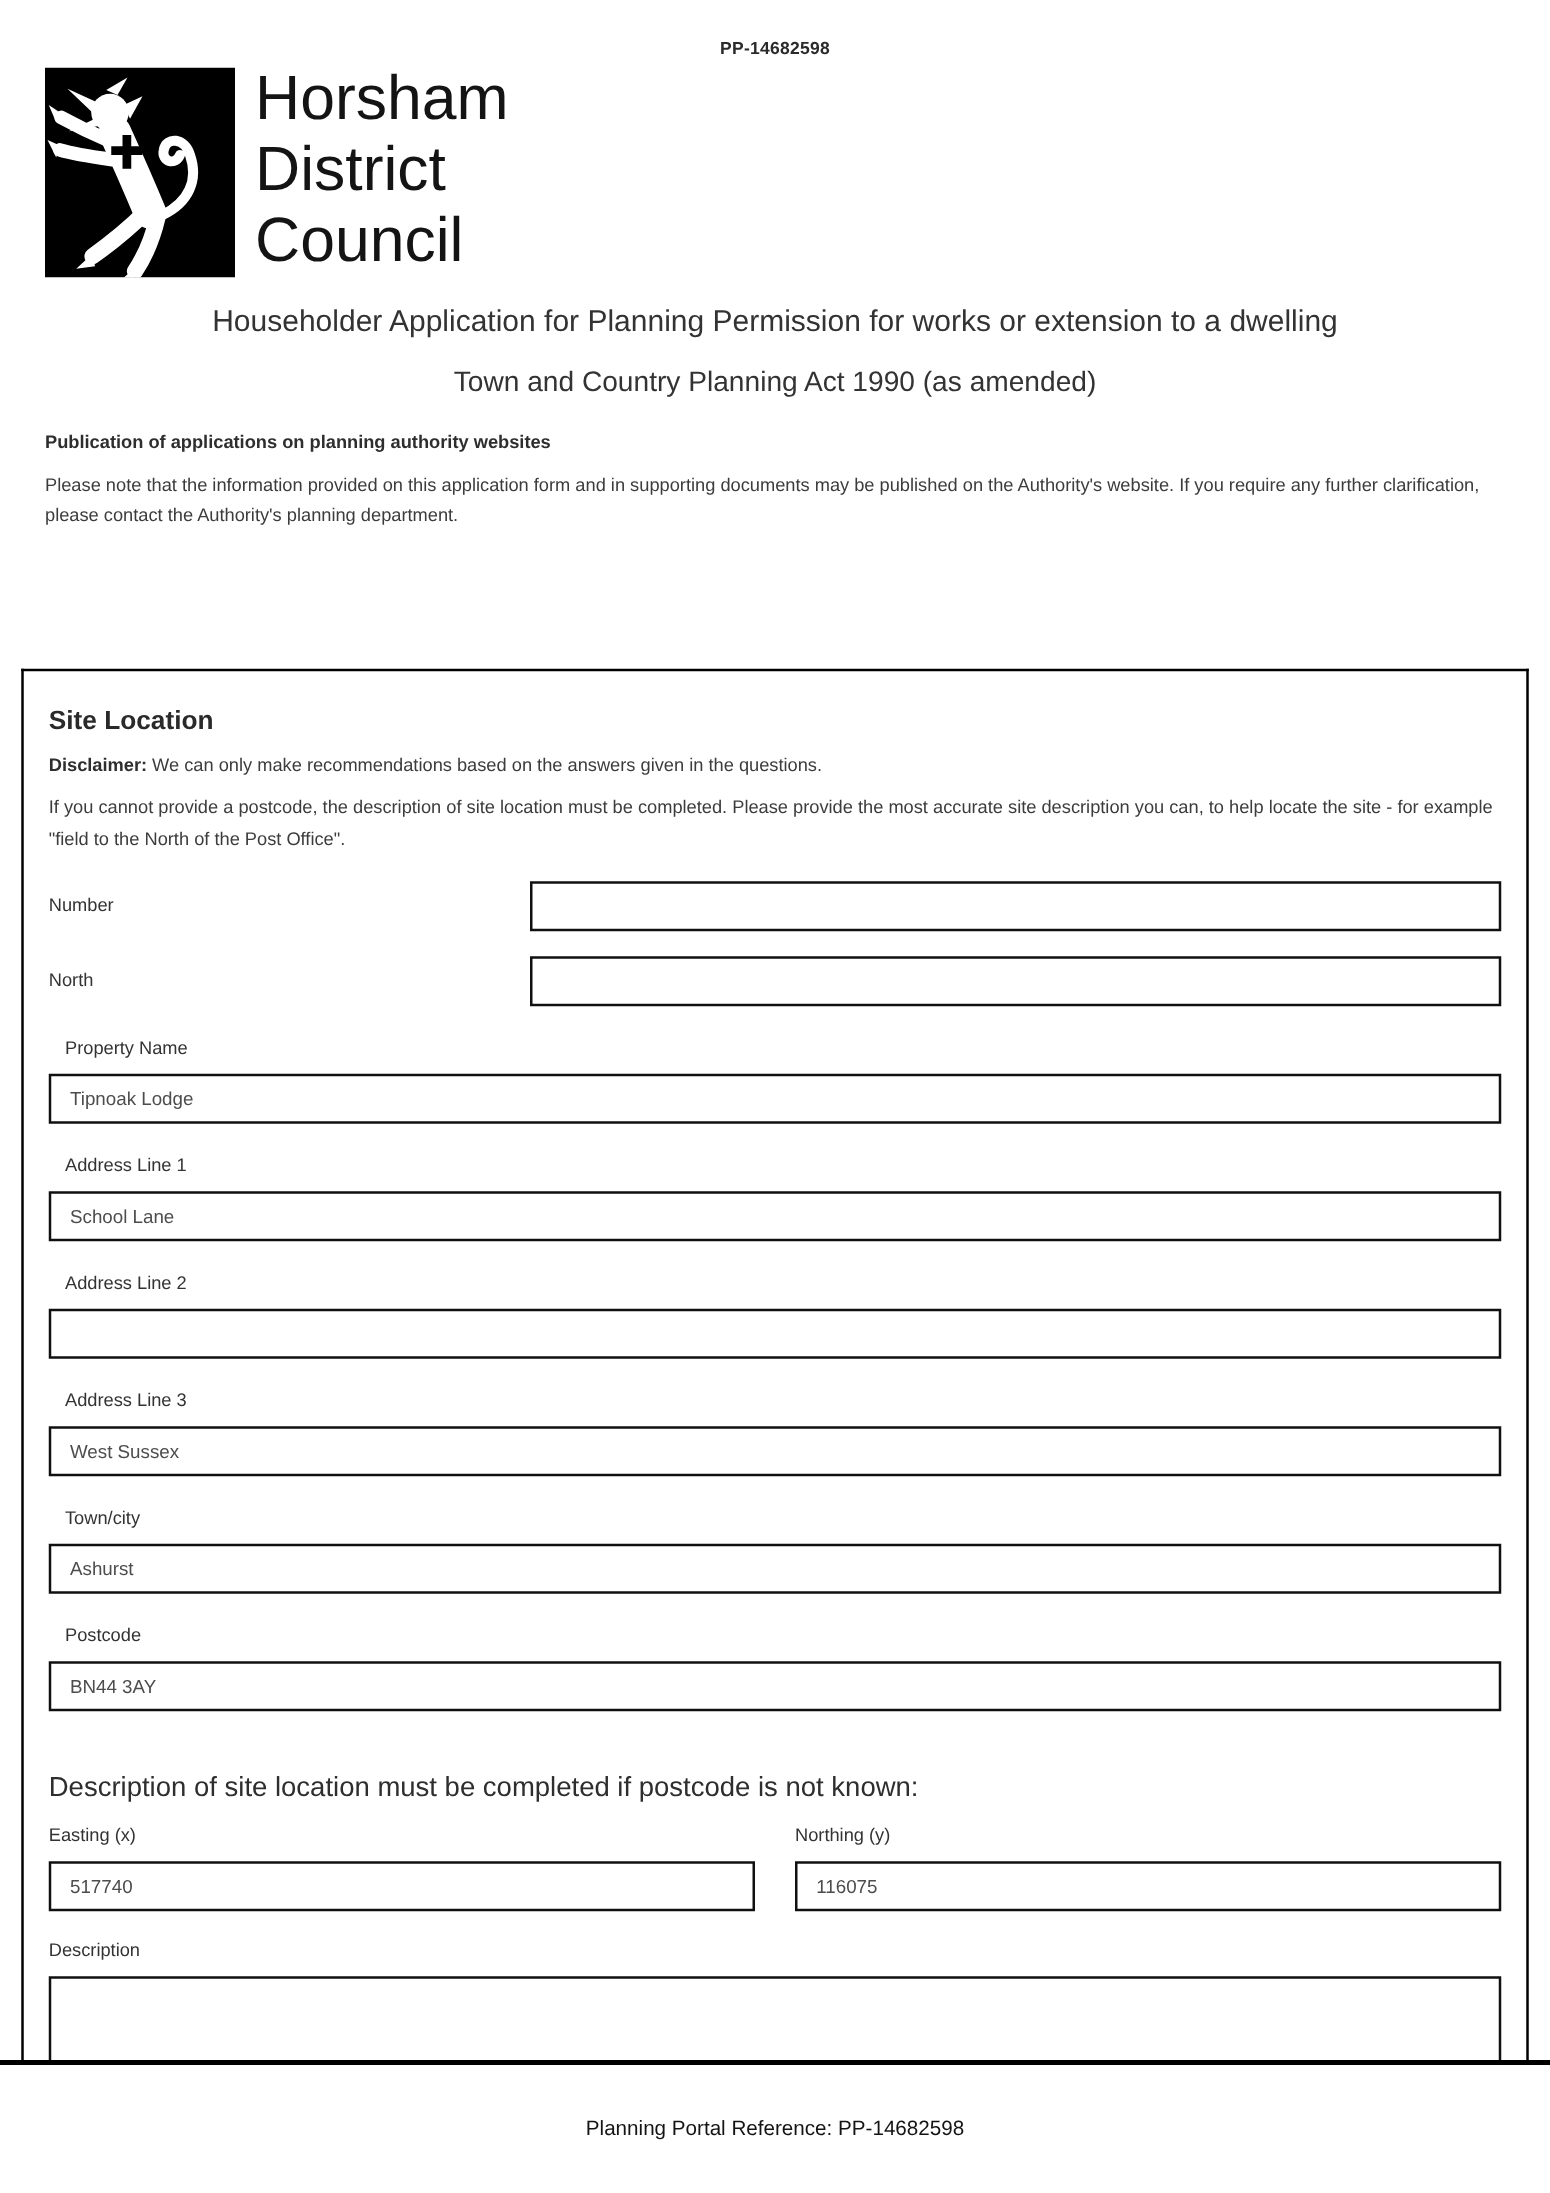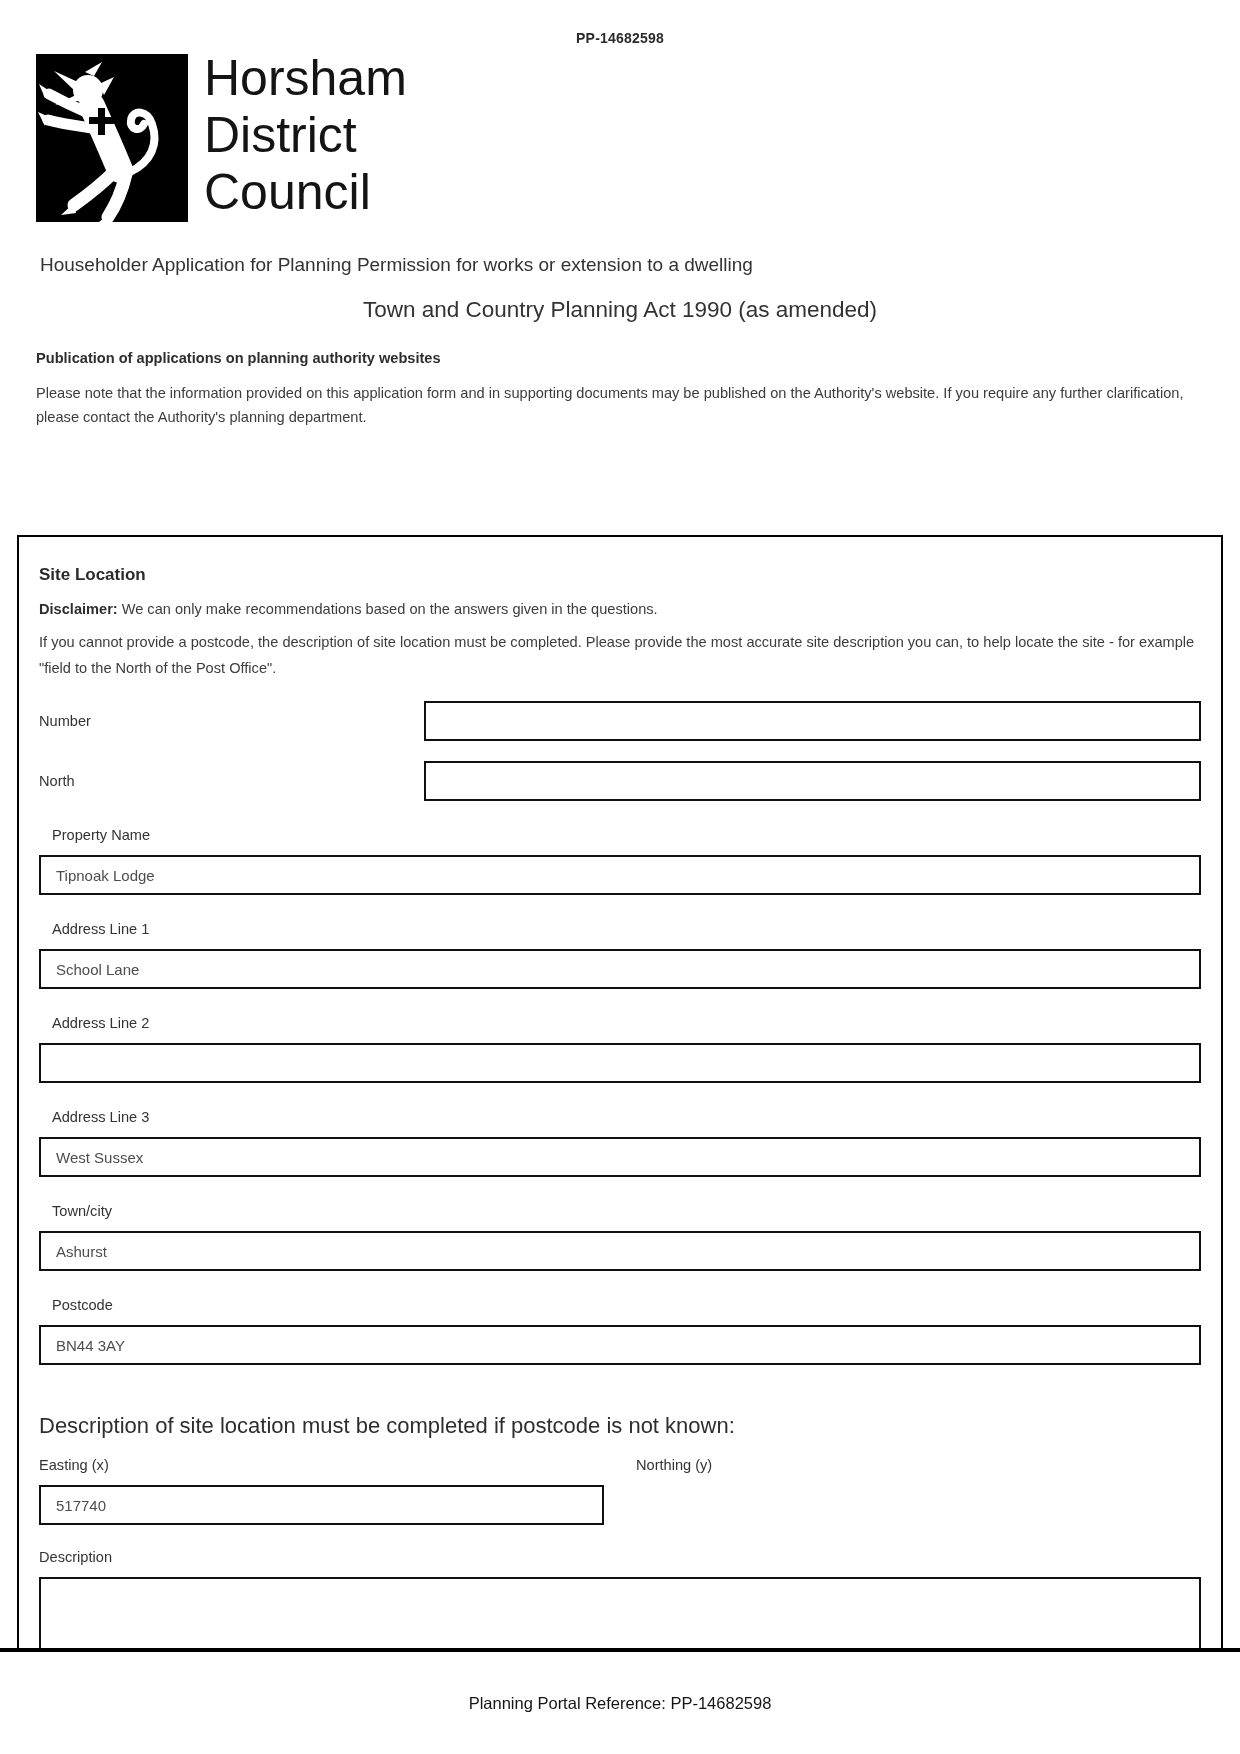--- a/index.html
+++ b/index.html
@@ -8,31 +8,31 @@
     font-family:"Liberation Sans", sans-serif; color:#333; overflow:hidden;
   }
   .pp-ref {
     padding-top:30px; text-align:center; font-size:14px; font-weight:bold;
     color:#2b2b2b; letter-spacing:0.2px;
   }
   .logo-row { display:flex; align-items:flex-start; margin:8px 0 0 36px; }
   .crest { width:152px; height:168px; flex:0 0 auto; }
   .crest svg { display:block; width:152px; height:168px; }
   .logo-text { margin-left:16px; margin-top:-4px; font-size:50px; line-height:57px; color:#141414; }
-  .title { margin:32px 40px 0; text-align:left; font-size:19px; font-weight:400; color:#333; }
+  .title { margin:22px 40px 0; text-align:center; font-size:24px; font-weight:400; color:#333; }
   .subtitle { margin:21px 40px 0; text-align:center; font-size:22.5px; font-weight:400; color:#333; }
   .pub-heading { margin:27px 36px 0; font-size:14.6px; font-weight:bold; color:#2e2e2e; }
   .pub-note { margin:15px 34px 0 36px; font-size:14.6px; line-height:24px; color:#3c3c3c; }
 
   .section-box {
     position:absolute; left:17px; top:535px; width:1206px; height:1115px;
     box-sizing:border-box; border:2px solid #000; border-bottom:none;
     padding:20px 20px 0 20px; overflow:hidden; background:#fff;
   }
-  .section-heading { margin:8px 0 0; font-size:17px; font-weight:bold; color:#2a2a2a; }
+  .section-heading { margin:8px 0 0; font-size:21px; font-weight:bold; color:#2a2a2a; }
   .disclaimer { margin:16px 0 0; font-size:14.6px; color:#3c3c3c; }
   .disclaimer b { color:#2e2e2e; margin-right:4px; }
   .note { margin:12px 0 0; font-size:14.6px; line-height:26px; color:#3c3c3c; }
 
   .row-inline { display:flex; align-items:center; margin-top:20px; }
   .row-inline label { flex:0 0 385px; font-size:14.6px; color:#333; }
   .txt {
     box-sizing:border-box; height:40px; border:2px solid #101010; background:#fff;
     font-family:"Liberation Sans", sans-serif; font-size:15px; color:#4d4d4d;
     padding:16px 15px; outline:none;
@@ -158,20 +158,21 @@
 
     <div class="desc-heading">Description of site location must be completed if postcode is not known:</div>
 
     <div class="coord-row">
       <div class="coord-col">
         <label>Easting (x)</label>
         <input class="txt" type="text" value="517740" style="">
       </div>
       <div class="coord-col">
         <label>Northing (y)</label>
+        <input class="txt" type="text" value="116075" style="">
       </div>
     </div>
 
     <label class="desc-label">Description</label>
     <textarea class="big-textarea" value="" style=""></textarea>
   </div>
 
   <div class="page-break"></div>
   <div class="footer-ref">Planning Portal Reference: PP-14682598</div>
 

